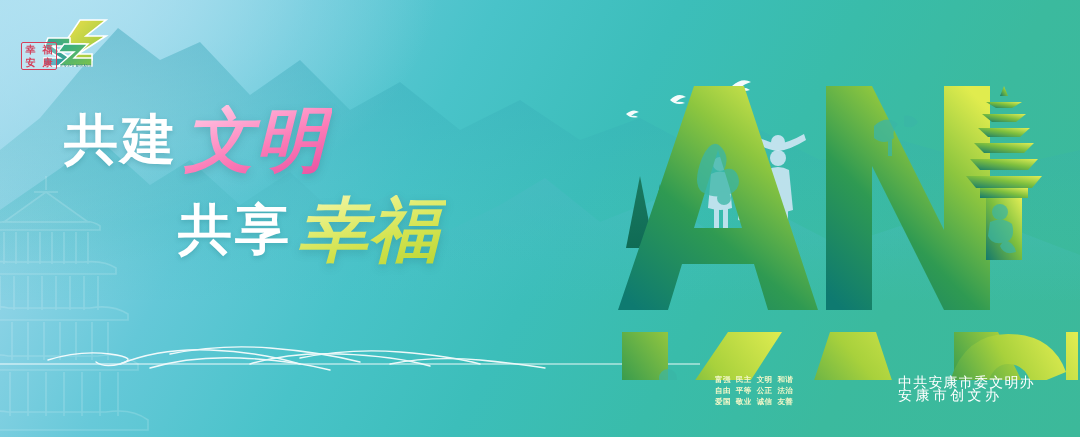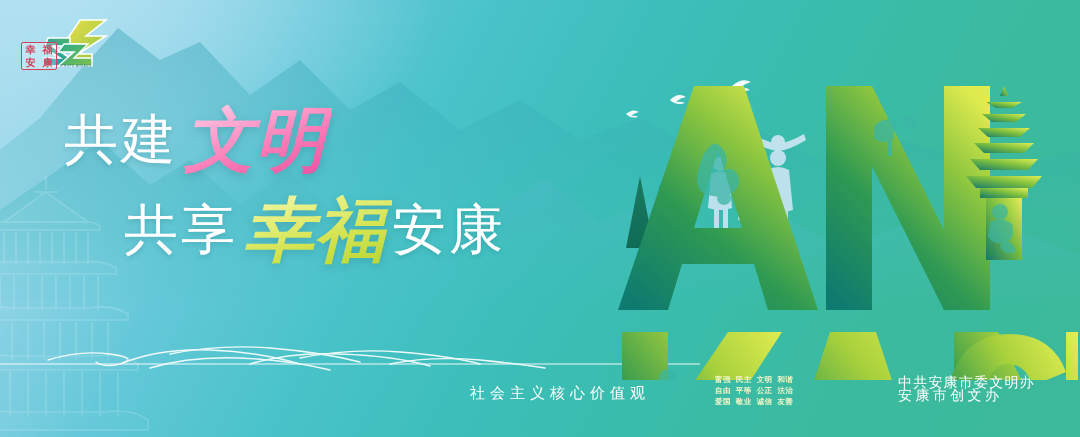--- a/index.html
+++ b/index.html
@@ -58,24 +58,24 @@
     position:absolute; left:42px; top:50px;
     font-size:3.4px; letter-spacing:0.3px;
     color:#2b7f8f;
     white-space:nowrap;
   }
 
   
   .headline { position:absolute; left:60px; top:105px; width:560px; }
   .line { display:flex; align-items:center; white-space:nowrap; }
   .line1 { margin-left:4px; }
-  .line2 { margin-left:64px; margin-top:20px; }
+  .line2 { margin-left:118px; margin-top:20px; }
   .hw {
     font-size:54px;
-    font-weight:400;
+    font-weight:700;
     color:#ffffff;
     letter-spacing:3px;
     font-family:"DejaVu Sans","Liberation Sans",sans-serif;
     text-shadow:0 2px 5px rgba(20,90,100,0.22);
     line-height:1;
   }
   .calli {
     font-size:70px;
     line-height:1;
     font-weight:700;
@@ -210,21 +210,20 @@
   </div>
 
   <div class="headline">
     <div class="line line1">
       <span class="hw">共建</span>
       <span class="calli calli-pink">文明</span>
     </div>
     <div class="line line2">
       <span class="hw">共享</span>
       <span class="calli calli-yellow">幸福</span>
-      <span class="hw">安康</span>
     </div>
   </div>
 
   <svg class="graphic" viewBox="0 0 470 300" preserveAspectRatio="none">
     <defs>
       <linearGradient id="lgrad" x1="0.1" y1="1" x2="0.85" y2="0">
         <stop offset="0%" stop-color="#0e7a70"></stop>
         <stop offset="40%" stop-color="#2f9a52"></stop>
         <stop offset="72%" stop-color="#8dc63f"></stop>
         <stop offset="100%" stop-color="#e0ec4e"></stop>
@@ -325,21 +324,20 @@
       <circle cx="60" cy="298" r="9"></circle>
       <path d="M212,330 q14,-10 20,4 q6,14 -6,22 q-14,6 -22,-6 q-6,-12 8,-20 Z"></path>
       <path d="M236,318 l0,40 M216,340 l40,0 M222,326 l28,28 M250,326 l-28,28" stroke="#3ab6a6" stroke-width="5" fill="none"></path>
       <path d="M400,404 q22,-14 40,0 q-18,6 -20,14 q-14,-2 -20,-14 Z"></path>
       <circle cx="418" cy="430" r="8"></circle>
       <rect x="414" y="438" width="6" height="22"></rect>
     </g>
   </svg>
 
   <div class="bottom">
-    <div class="core-values-title">社会主义核心价值观</div>
     <div class="values-grid">
       <span>富强</span>
       <span>民主</span>
       <span>文明</span>
       <span>和谐</span>
       <span>自由</span>
       <span>平等</span>
       <span>公正</span>
       <span>法治</span>
       <span>爱国</span>

